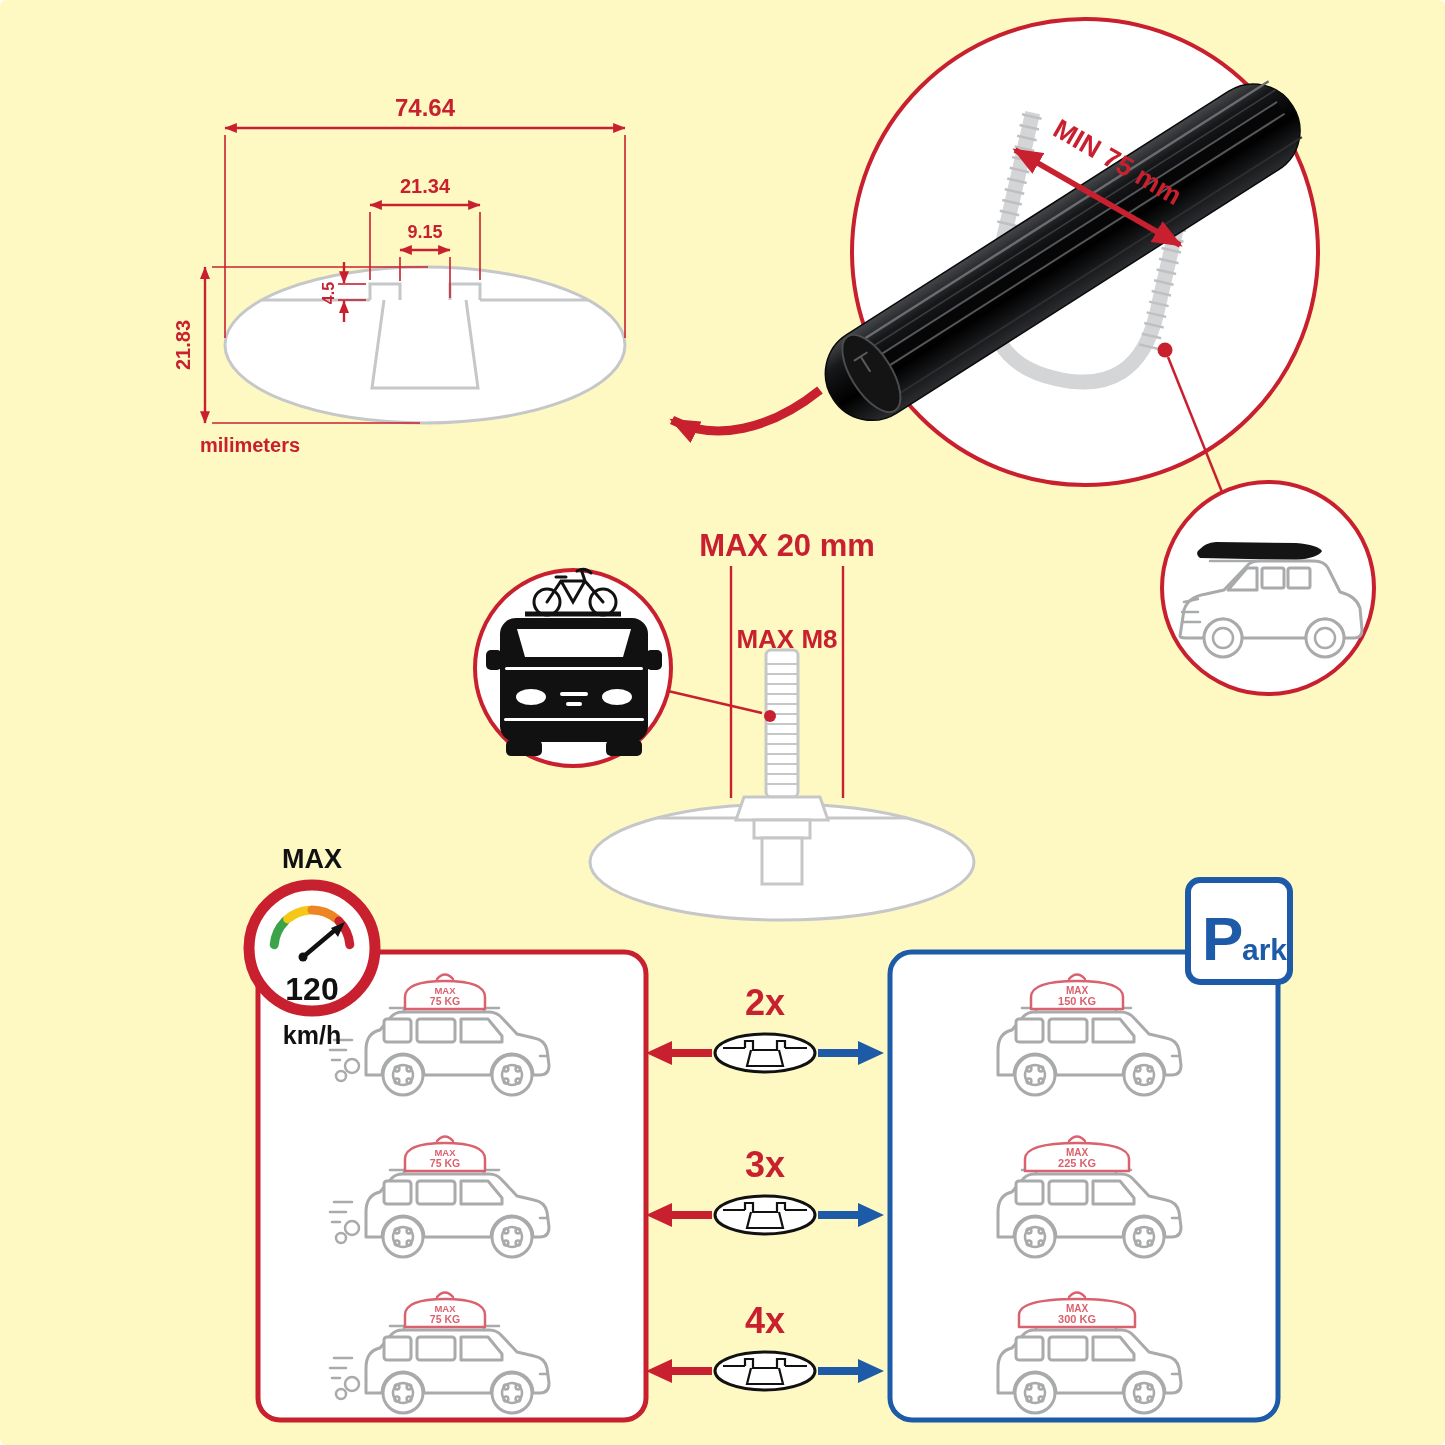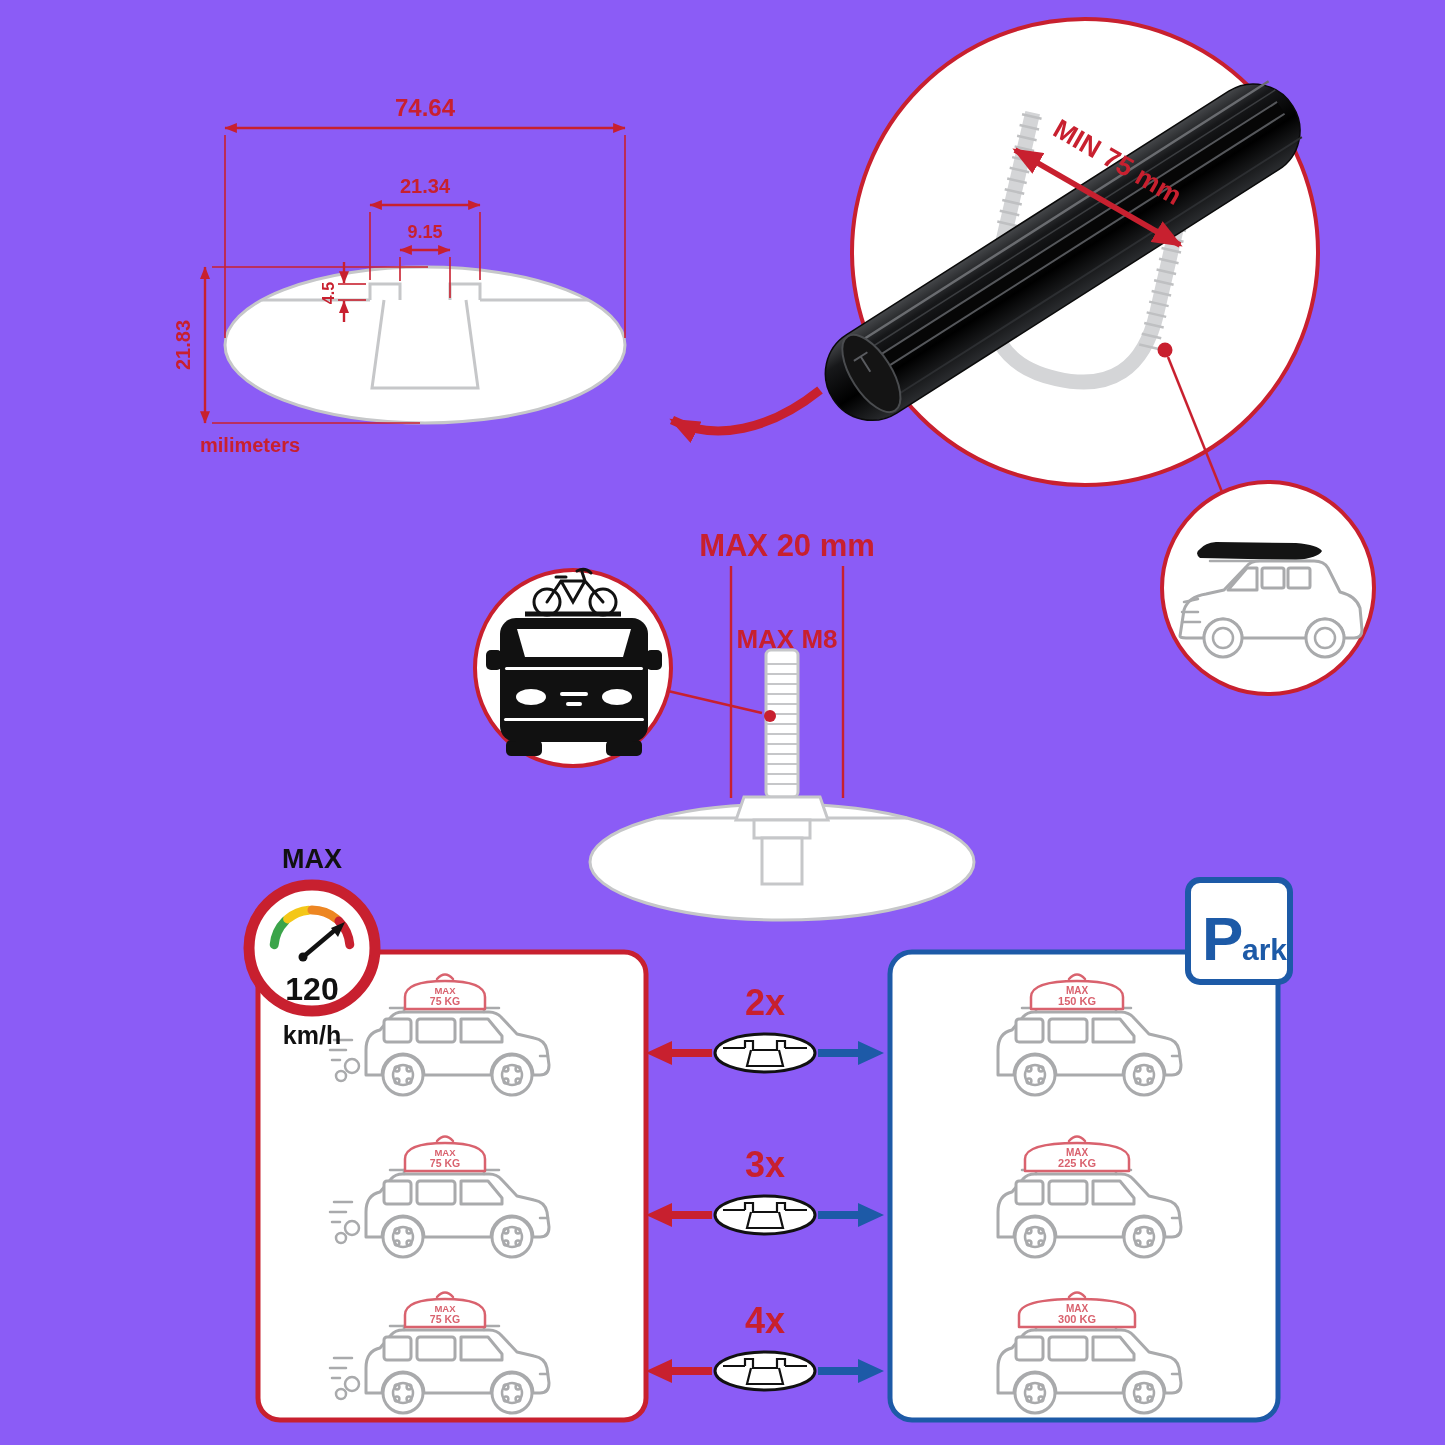--- a/index.html
+++ b/index.html
@@ -1,16 +1,16 @@
 <!DOCTYPE html>
 <html><head>
 <meta charset="utf-8">
 <style>
   html,body{margin:0;padding:0;background:#fff;}
-  .page{position:relative;width:1445px;height:1445px;background:#8b5cf6;overflow:hidden;}
+  .page{position:relative;width:1445px;height:1445px;background:#fef9c3;overflow:hidden;border-radius:6px;}
   svg{display:block;}
   text{font-family:"Liberation Sans", sans-serif;}
   .dimline{stroke:#C8202F;stroke-width:2.4;fill:none;}
   .extline{stroke:#C8202F;stroke-width:1.6;fill:none;}
   .gline{stroke:#C6C7C9;stroke-width:3;fill:#fff;}
   .glineNF{stroke:#C6C7C9;stroke-width:3;fill:none;}
   .carline{stroke:#A9AAAC;stroke-width:3;fill:#fff;stroke-linejoin:round;stroke-linecap:round;}
   .carlineNF{stroke:#A9AAAC;stroke-width:2.5;fill:none;stroke-linecap:round;}
   .dome{stroke:#D9626E;stroke-width:2.5;fill:#fff;stroke-linejoin:round;}
   .domeNF{stroke:#D9626E;stroke-width:2.5;fill:none;stroke-linecap:round;}

